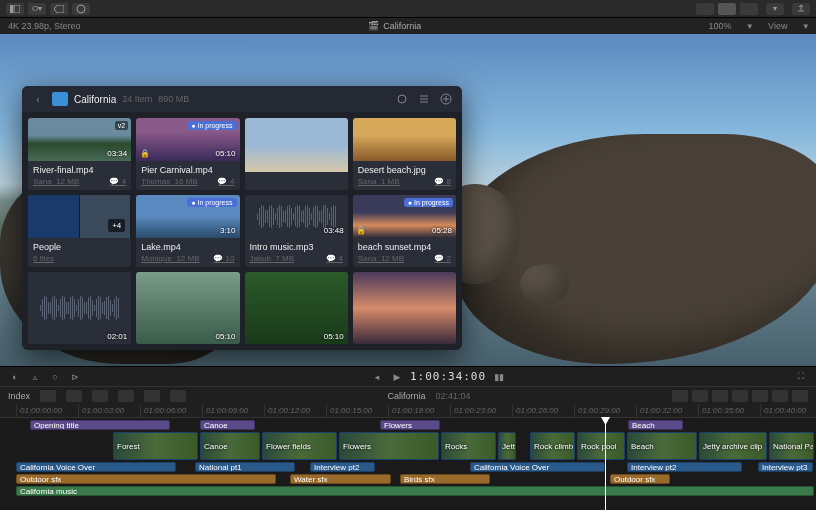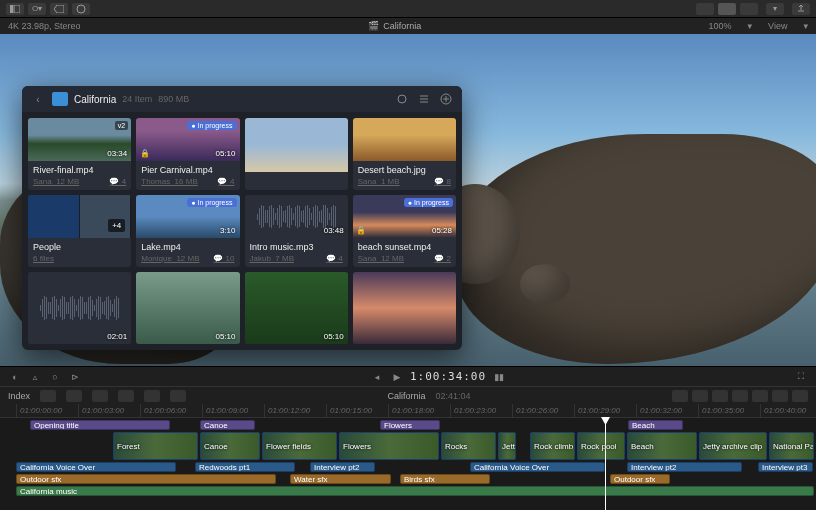--- a/index.html
+++ b/index.html
@@ -475,21 +475,21 @@
           <div class="vthumb"></div>
           <span class="vlabel">Jetty archive clip</span>
         </div>
         <div class="clip video" style="left: 769px; width: 45px;">
           <div class="vthumb"></div>
           <span class="vlabel">National Park</span>
         </div>
       </div>
     <div class="track" style="top:44px;height:10px" id="dialog-track">
         <div class="clip blue" style="left: 16px; width: 160px;">California Voice Over</div>
-        <div class="clip blue" style="left: 195px; width: 100px;">Redwoods pt1</div>
+        <div class="clip blue" style="left: 195px; width: 100px;">National pt1</div>
         <div class="clip blue" style="left: 310px; width: 65px;">Interview pt2</div>
         <div class="clip blue" style="left: 470px; width: 135px;">California Voice Over</div>
         <div class="clip blue" style="left: 627px; width: 115px;">Interview pt2</div>
         <div class="clip blue" style="left: 758px; width: 55px;">Interview pt3</div>
       </div>
     <div class="track" style="top:56px;height:10px" id="sfx-track">
         <div class="clip orange" style="left: 16px; width: 260px;">Outdoor sfx</div>
         <div class="clip orange" style="left: 290px; width: 101px;">Water sfx</div>
         <div class="clip orange" style="left: 400px; width: 90px;">Birds sfx</div>
         <div class="clip orange" style="left: 610px; width: 60px;">Outdoor sfx</div>

